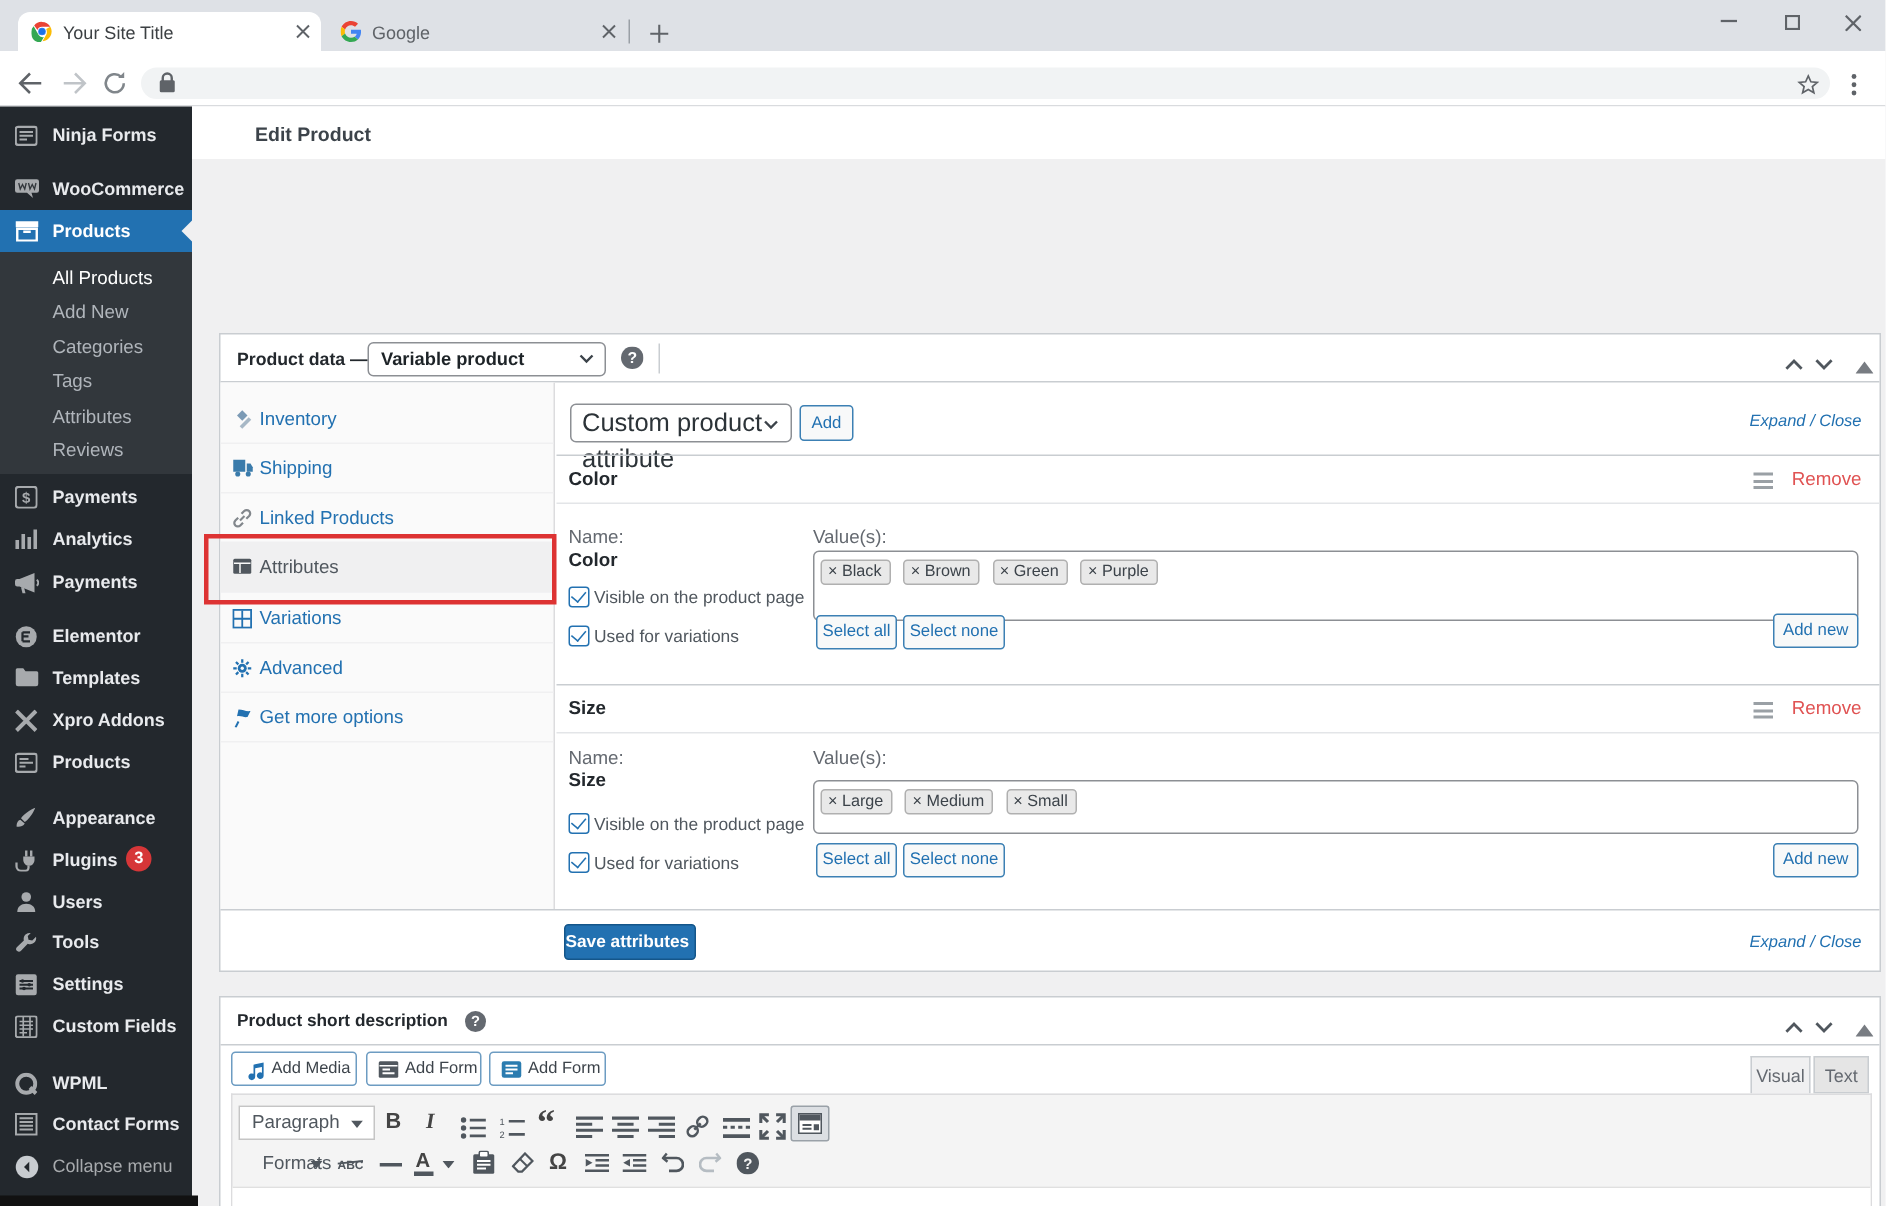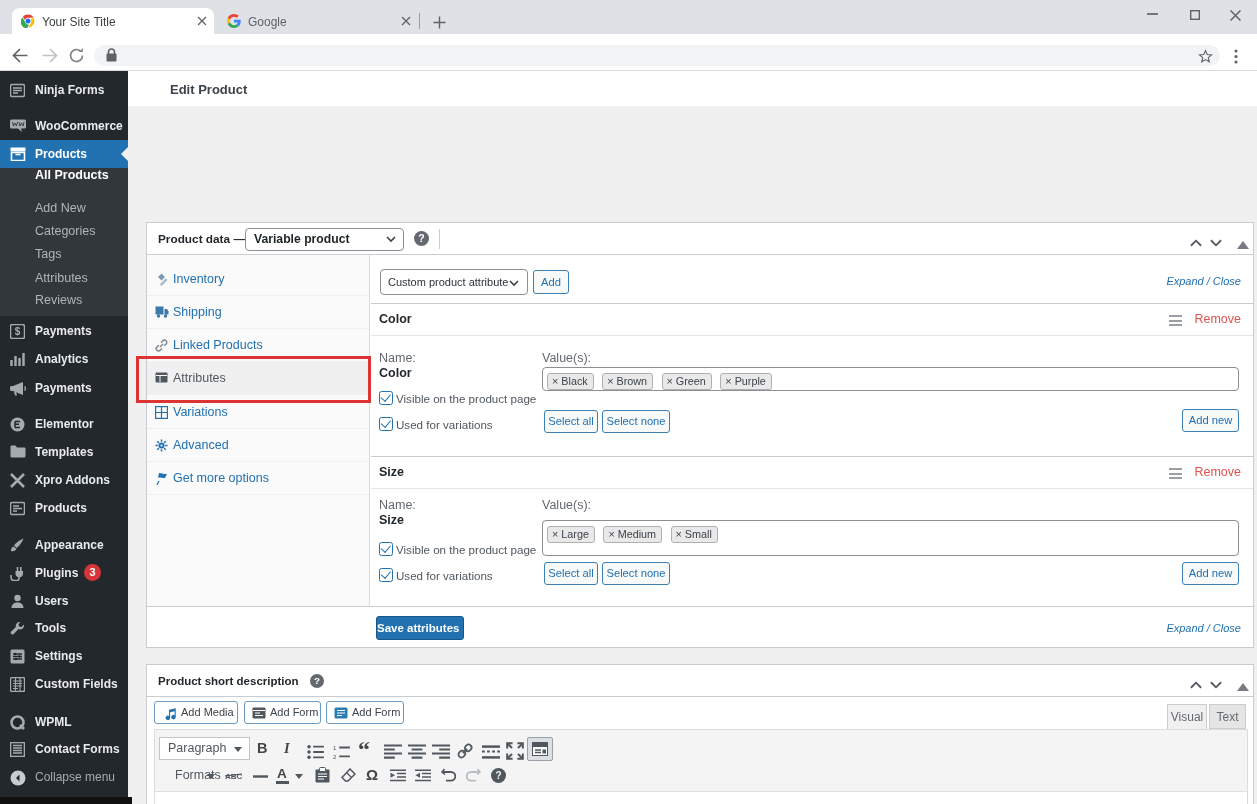--- a/index.html
+++ b/index.html
@@ -136,21 +136,21 @@
           <span class="lb">WooCommerce</span>
         </div>
       <div class="mi" style="top:69px;height:28px;color:#fff">
           <span class="ic" style="top:7px"><svg width="16" height="14" viewBox="0 0 16 14">
               <path d="M0.5 0.5h15v4h-15z" fill="#fff"></path>
               <path d="M1.5 5.5h13v8h-13z" fill="none" stroke="#fff" stroke-width="1.6"></path>
               <path d="M5.5 7.5h5" stroke="#fff" stroke-width="1.6"></path>
             </svg></span>
           <span class="lb">Products</span>
         </div>
-      <div class="sub" style="top:93px;color:#fff;font-weight:700">
+      <div class="sub" style="top:103px;color:#fff;font-weight:400">
           <span class="lb">All Products</span>
         </div>
       <div class="sub" style="top:126px">
           <span class="lb">Add New</span>
         </div>
       <div class="sub" style="top:149px">
           <span class="lb">Categories</span>
         </div>
       <div class="sub" style="top:172px">
           <span class="lb">Tags</span>
@@ -348,35 +348,35 @@
           </div>
         <div class="ptab" style="top:174px">
             <span class="tic"><svg width="13" height="13" viewBox="0 0 13 13">
                 <circle cx="6.5" cy="6.5" r="3" fill="#2271b1"></circle>
                 <circle cx="6.5" cy="6.5" r="1.1" fill="#fafafa"></circle>
                 <path d="M6.5 0.5v2.3M6.5 10.2v2.3M0.5 6.5h2.3M10.2 6.5h2.3M2.3 2.3l1.6 1.6M9.1 9.1l1.6 1.6M10.7 2.3L9.1 3.9M3.9 9.1l-1.6 1.6" stroke="#2271b1" stroke-width="1.5"></path>
               </svg></span>
             <span class="tlb">Advanced</span>
           </div>
       </div>
-      <div class="ab" style="left:233px;top:46px;width:148px;height:26px;background:#fff;border:1px solid #8c8f94;border-radius:4px;font-size:11px;color:#2c3338;line-height:24px;padding-left:7px">Custom product attribute
+      <div class="ab" style="left:233px;top:46px;width:148px;height:26px;background:#fff;border:1px solid #8c8f94;border-radius:4px;font-size:17px;color:#2c3338;line-height:24px;padding-left:7px">Custom product attribute
         <svg class="ab" style="right:8px;top:10px" width="10" height="7" viewBox="0 0 10 7">
             <path d="M1 1l4 4 4-4" fill="none" stroke="#3c434a" stroke-width="1.6"></path>
           </svg></div>
       <div class="btn" style="left:386px;top:47px;width:36px;height:24px;line-height:22px">Add</div>
       <div class="expcl" style="right:12px;top:52px">Expand / Close</div>
       <div class="ab" style="left:224px;top:80px;width:882px;height:1px;background:#c9cdd1"></div>
       <div class="hdrbold" style="left:232px;top:89px">Color</div>
       <div class="drag" style="left:1022px;top:92px"></div>
       <div class="rem" style="right:12px;top:89px">Remove</div>
       <div class="ab" style="left:224px;top:112px;width:882px;height:1px;background:#e3e5e8"></div>
       <div class="lbl" style="left:232px;top:128px;color:#646970">Name:</div>
       <div class="hdrbold" style="left:232px;top:143px">Color</div>
       <div class="lbl" style="left:395px;top:128px;color:#646970">Value(s):</div>
-      <div class="ab" style="left:395px;top:144px;width:697px;height:24px;background:#fff;border:1px solid #8c8f94;border-radius:4px">
+      <div class="ab" style="left:395px;top:144px;width:697px;height:47px;background:#fff;border:1px solid #8c8f94;border-radius:4px">
         <span class="tag">×&nbsp;Black</span>
         <span class="tag">×&nbsp;Brown</span>
         <span class="tag">×&nbsp;Green</span>
         <span class="tag">×&nbsp;Purple</span>
       </div>
       <div class="chk" style="left:232px;top:168px"></div>
       <div class="lbl" style="left:249px;top:169px;font-size:11.6px">Visible on the product page</div>
       <div class="chk" style="left:232px;top:194px"></div>
       <div class="lbl" style="left:249px;top:195px;font-size:11.6px">Used for variations</div>
       <div class="btn" style="left:397px;top:187px;width:54px;height:23px;line-height:21px">Select all</div>

